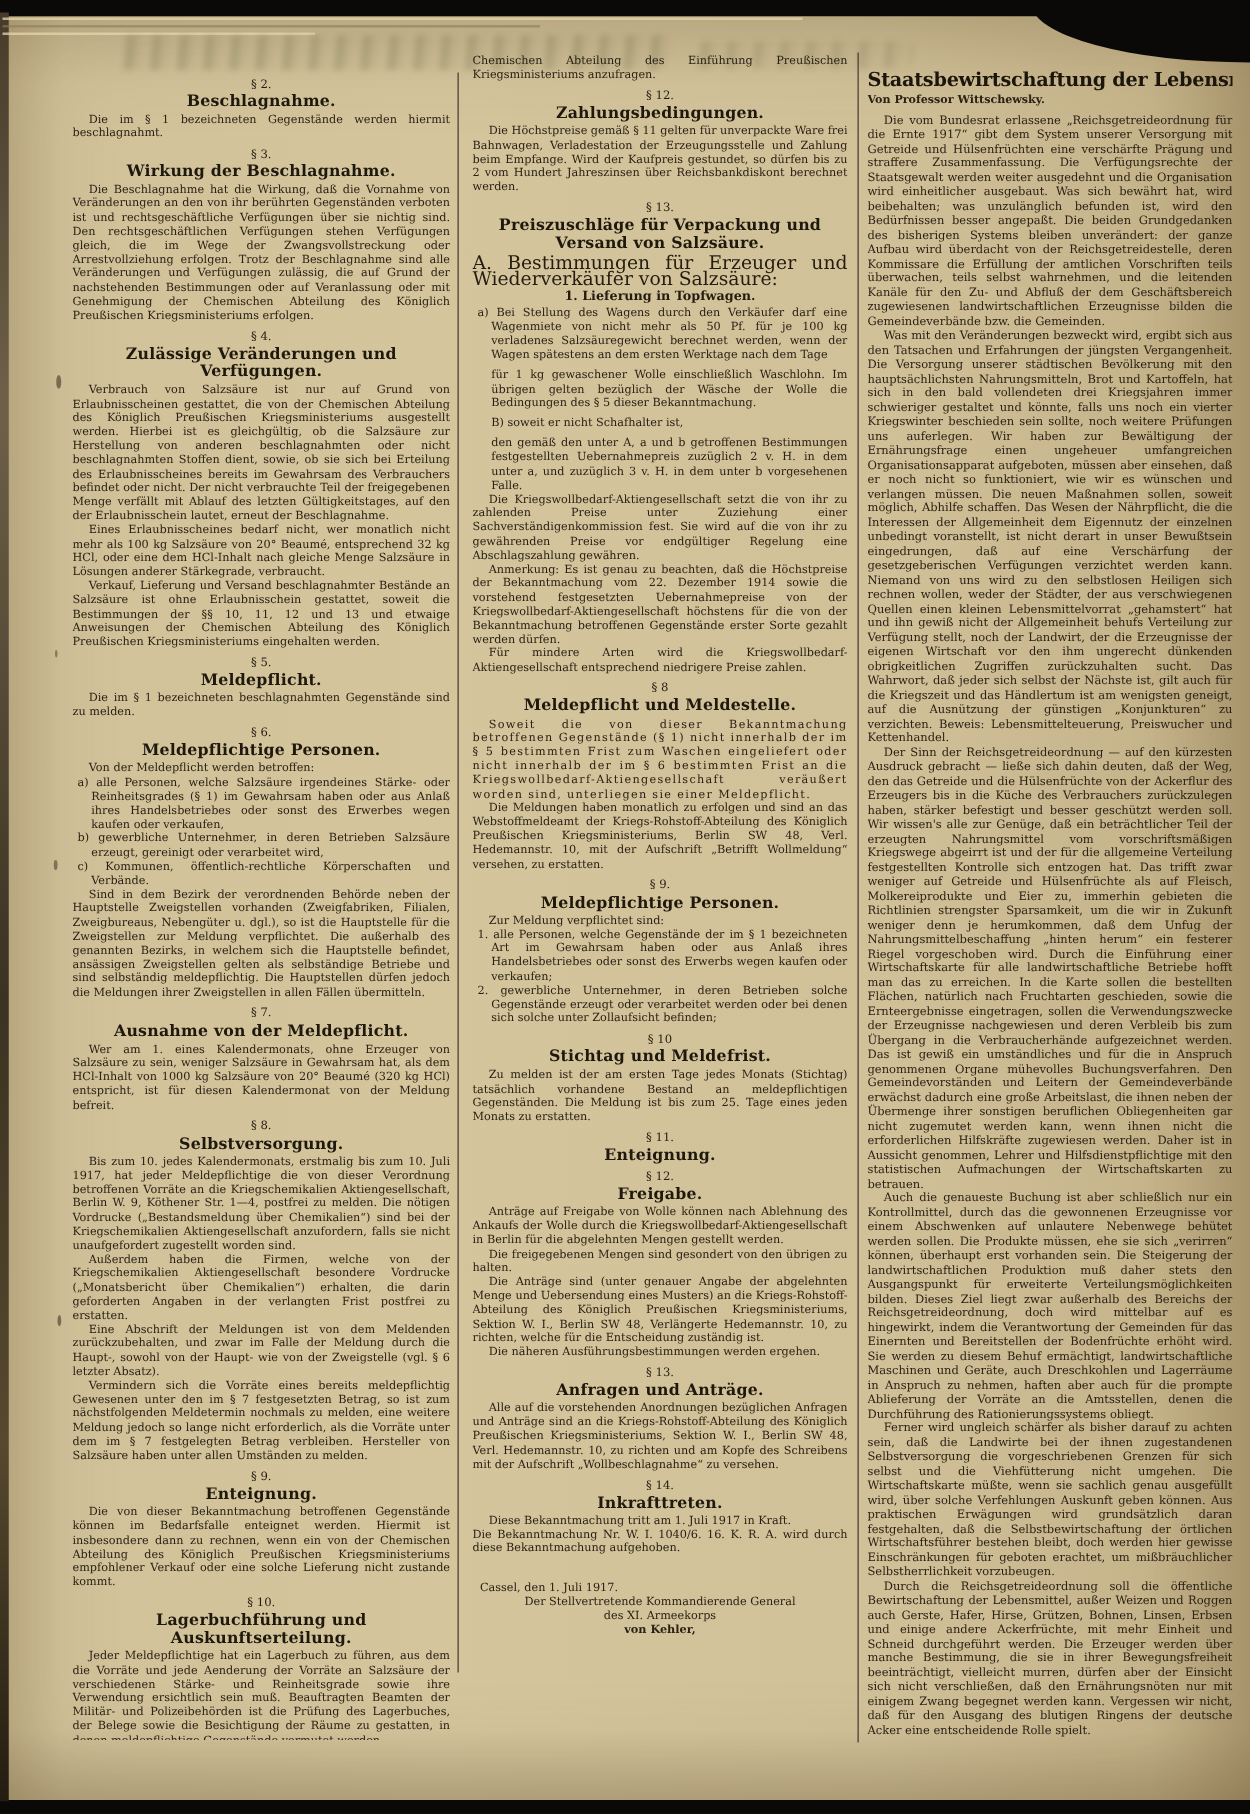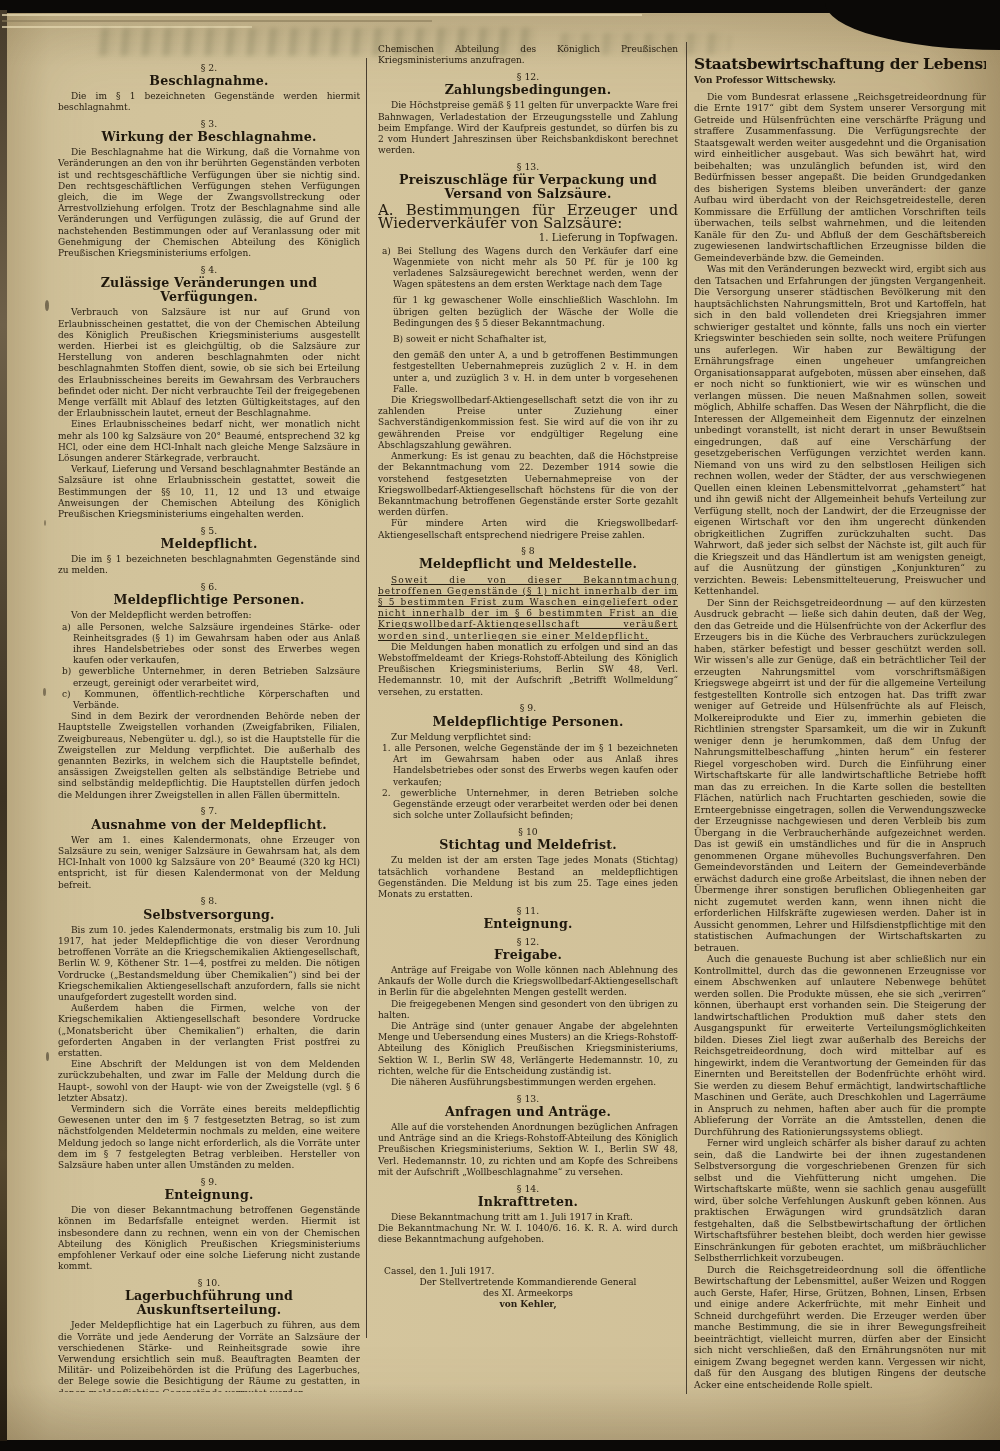--- a/index.html
+++ b/index.html
@@ -29,25 +29,25 @@
   .vrule{position:absolute;width:1px;background:#483e30;}
 
   .col{position:absolute;color:#2a2114;font-size:9px;line-height:11.2px;text-align:justify;overflow:hidden;}
   #col1{left:58px;top:57px;width:302px;height:1335px;}
   #col2{left:378px;top:44px;width:300px;height:1356px;}
   #col3{left:694px;top:56px;width:292px;height:1348px;font-size:9.2px;line-height:11.5px;}
 
   .sec{text-align:center;font-size:9.3px;margin:4.5px 0 1px;color:#241c10;}
   .h{text-align:center;font-weight:bold;font-size:12.6px;line-height:14.2px;margin:1px 0 3px;color:#1f180d;letter-spacing:.2px;}
   .h2{font-size:15px;line-height:12.5px;margin:2.5px 0;color:#241c10;}
-  .h3{text-align:right;font-weight:normal;font-size:10.2px;margin:2.5px 0;color:#241c10;}
+  .h3{text-align:center;font-weight:bold;font-size:10.2px;margin:2.5px 0;color:#241c10;}
   .p{text-indent:13px;}
   .pn{text-indent:0;}
   .gap{margin-top:5px;}
-  .ps{text-indent:13px;letter-spacing:1.05px;text-decoration:underline;}
+  .ps{text-indent:13px;letter-spacing:1.05px;}
   .li{padding-left:15px;text-indent:-11px;}
   .li2{padding-left:15px;}
   .l{text-align:left;margin-top:20px;padding-left:6px;}
   .c{text-align:center;}
   .cb{text-align:center;font-weight:bold;}
   .t1{text-align:center;font-weight:bold;font-size:15.4px;line-height:17px;letter-spacing:-.2px;white-space:nowrap;margin-bottom:2px;color:#1c150b;}
   .by{text-align:left;font-weight:bold;font-size:8.9px;margin-bottom:4px;}
   .brief{margin-top:13px;text-indent:0;}
   .brief .lead{font-weight:bold;}
 </style>
@@ -112,21 +112,21 @@
       <div class="p">Die von dieser Bekanntmachung betroffenen Gegenstände können im Bedarfsfalle enteignet werden. Hiermit ist insbesondere dann zu rechnen, wenn ein von der Chemischen Abteilung des Königlich Preußischen Kriegsministeriums empfohlener Verkauf oder eine solche Lieferung nicht zustande kommt.</div>
       <div class="sec">§ 10.</div>
       <div class="h">Lagerbuchführung und Auskunftserteilung.</div>
       <div class="p">Jeder Meldepflichtige hat ein Lagerbuch zu führen, aus dem die Vorräte und jede Aenderung der Vorräte an Salzsäure der verschiedenen Stärke- und Reinheitsgrade sowie ihre Verwendung ersichtlich sein muß. Beauftragten Beamten der Militär- und Polizeibehörden ist die Prüfung des Lagerbuches, der Belege sowie die Besichtigung der Räume zu gestatten, in denen meldepflichtige Gegenstände vermutet werden.</div>
     </div>
 
 </div>
 
 <div class="col" id="col2">
   <div>
-      <div class="pn">Chemischen Abteilung des Königlich Preußischen Kriegsministeriums anzufragen.</div>
+      <div class="pn">Chemischen Abteilung des Einführung Preußischen Kriegsministeriums anzufragen.</div>
       <div class="sec">§ 12.</div>
       <div class="h">Zahlungsbedingungen.</div>
       <div class="p">Die Höchstpreise gemäß § 11 gelten für unverpackte Ware frei Bahnwagen, Verladestation der Erzeugungsstelle und Zahlung beim Empfange. Wird der Kaufpreis gestundet, so dürfen bis zu 2 vom Hundert Jahreszinsen über Reichsbankdiskont berechnet werden.</div>
       <div class="sec">§ 13.</div>
       <div class="h">Preiszuschläge für Verpackung und Versand von Salzsäure.</div>
       <div class="h2">A. Bestimmungen für Erzeuger und Wiederverkäufer von Salzsäure:</div>
       <div class="h3">1. Lieferung in Topfwagen.</div>
       <div class="li">a) Bei Stellung des Wagens durch den Verkäufer darf eine Wagenmiete von nicht mehr als 50 Pf. für je 100 kg verladenes Salzsäuregewicht berechnet werden, wenn der Wagen spätestens an dem ersten Werktage nach dem Tage</div>
       <div class="li2 gap">für 1 kg gewaschener Wolle einschließlich Waschlohn. Im übrigen gelten bezüglich der Wäsche der Wolle die Bedingungen des § 5 dieser Bekanntmachung.</div>
       <div class="li2 gap">B) soweit er nicht Schafhalter ist,</div>

